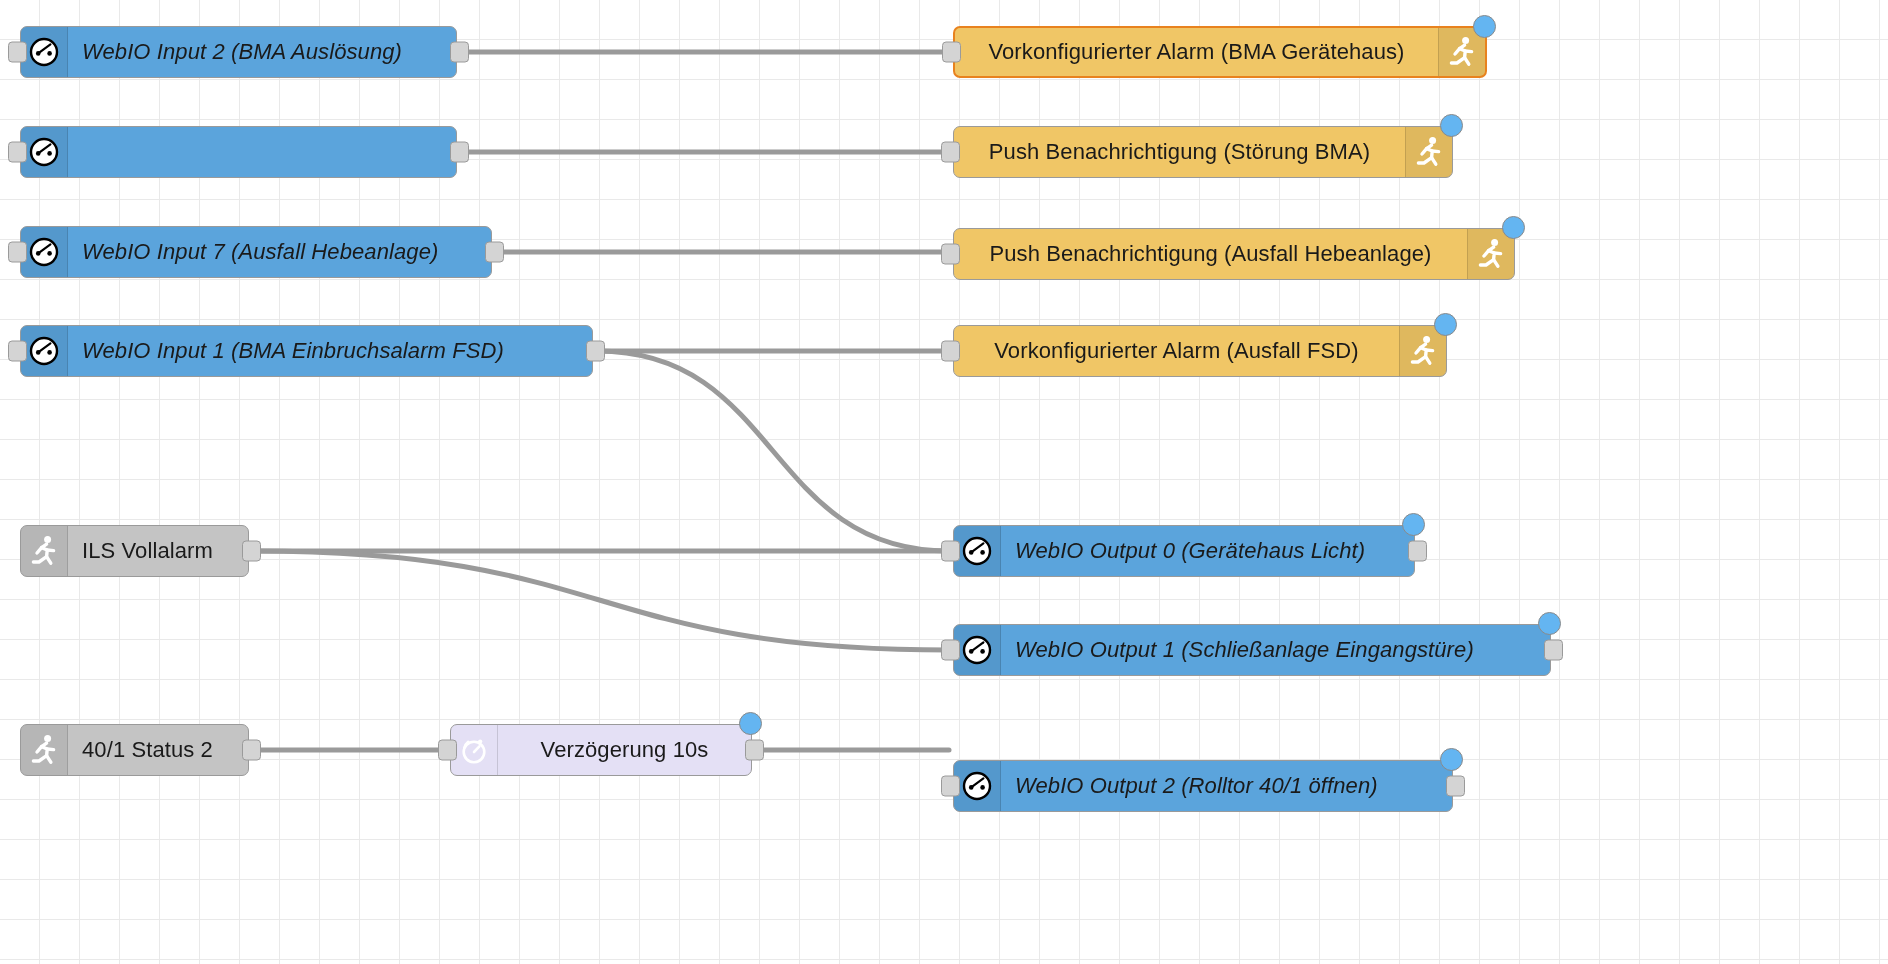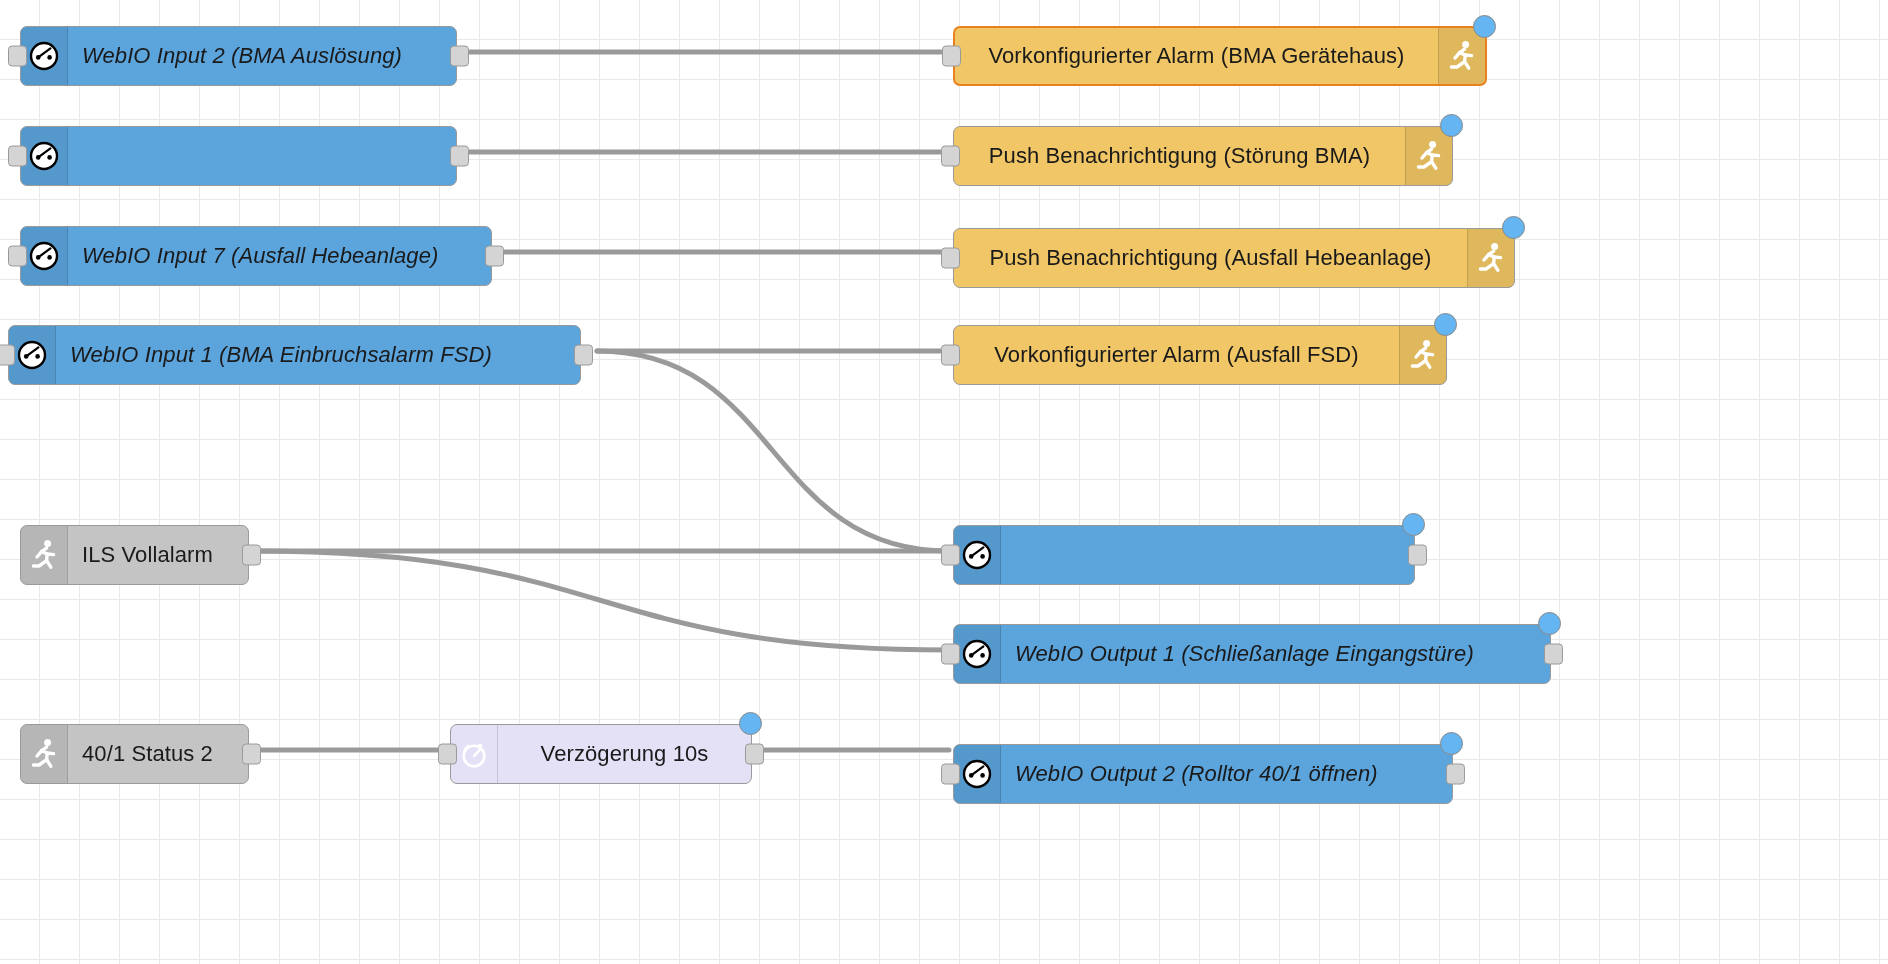--- a/index.html
+++ b/index.html
@@ -35,21 +35,21 @@
     fill: none;
     stroke: #9a9a9a;
     stroke-width: 5;
     stroke-linecap: round;
   }
 
   
   .node {
     position: absolute;
     box-sizing: border-box;
-    height: 60px;
+    height: 52px;
     border: 1.5px solid #9a9a9a;
     border-radius: 7px;
     display: flex;
     align-items: stretch;
     overflow: visible;
   }
   .node-inner {
     display: flex;
     align-items: stretch;
     width: 100%;
@@ -180,21 +180,21 @@
               <circle cx="9.2" cy="16.4" r="2.3" fill="#000000"></circle>
               <circle cx="20.6" cy="16.4" r="2.3" fill="#000000"></circle>
               <line x1="9.2" y1="16.4" x2="21.4" y2="7.4" stroke="#000000" stroke-width="2.2" stroke-linecap="round"></line>
             </svg>
           </div>
           <div class="node-label italic">WebIO Input 7 (Ausfall Hebeanlage)</div>
         </div>
         <div class="port in"></div>
         <div class="port out"></div>
       </div>
-      <div class="node blue" style="left: 8px; top: 325px; width: 573px; text-align: right;">
+      <div class="node blue" style="left: 20px; top: 325px; width: 573px; text-align: right;">
         <div class="node-inner">
           <div class="icon-tray left">
             <svg class="ico" width="30" height="30" viewBox="0 0 30 30">
               <circle cx="15" cy="15" r="13" fill="#ffffff" stroke="#000000" stroke-width="2.4"></circle>
               <circle cx="9.2" cy="16.4" r="2.3" fill="#000000"></circle>
               <circle cx="20.6" cy="16.4" r="2.3" fill="#000000"></circle>
               <line x1="9.2" y1="16.4" x2="21.4" y2="7.4" stroke="#000000" stroke-width="2.2" stroke-linecap="round"></line>
             </svg>
           </div>
           <div class="node-label italic">WebIO Input 1 (BMA Einbruchsalarm FSD)</div>
@@ -315,20 +315,21 @@
       <div class="node blue" style="left: 953px; top: 525px; width: 462px;">
         <div class="node-inner">
           <div class="icon-tray left">
             <svg class="ico" width="30" height="30" viewBox="0 0 30 30">
               <circle cx="15" cy="15" r="13" fill="#ffffff" stroke="#000000" stroke-width="2.4"></circle>
               <circle cx="9.2" cy="16.4" r="2.3" fill="#000000"></circle>
               <circle cx="20.6" cy="16.4" r="2.3" fill="#000000"></circle>
               <line x1="9.2" y1="16.4" x2="21.4" y2="7.4" stroke="#000000" stroke-width="2.2" stroke-linecap="round"></line>
             </svg>
           </div>
+          <div class="node-label italic">WebIO Output 0 (Gerätehaus Licht)</div>
         </div>
         <div class="port in"></div>
         <div class="port out"></div>
         <div class="badge"></div>
       </div>
       <div class="node blue" style="left: 953px; top: 624px; width: 598px;">
         <div class="node-inner">
           <div class="icon-tray left">
             <svg class="ico" width="30" height="30" viewBox="0 0 30 30">
               <circle cx="15" cy="15" r="13" fill="#ffffff" stroke="#000000" stroke-width="2.4"></circle>
@@ -336,21 +337,21 @@
               <circle cx="20.6" cy="16.4" r="2.3" fill="#000000"></circle>
               <line x1="9.2" y1="16.4" x2="21.4" y2="7.4" stroke="#000000" stroke-width="2.2" stroke-linecap="round"></line>
             </svg>
           </div>
           <div class="node-label italic">WebIO Output 1 (Schließanlage Eingangstüre)</div>
         </div>
         <div class="port in"></div>
         <div class="port out"></div>
         <div class="badge"></div>
       </div>
-      <div class="node blue" style="left: 953px; top: 744px; width: 500px;">
+      <div class="node blue" style="left: 953px; top: 760px; width: 500px;">
         <div class="node-inner">
           <div class="icon-tray left">
             <svg class="ico" width="30" height="30" viewBox="0 0 30 30">
               <circle cx="15" cy="15" r="13" fill="#ffffff" stroke="#000000" stroke-width="2.4"></circle>
               <circle cx="9.2" cy="16.4" r="2.3" fill="#000000"></circle>
               <circle cx="20.6" cy="16.4" r="2.3" fill="#000000"></circle>
               <line x1="9.2" y1="16.4" x2="21.4" y2="7.4" stroke="#000000" stroke-width="2.2" stroke-linecap="round"></line>
             </svg>
           </div>
           <div class="node-label italic">WebIO Output 2 (Rolltor 40/1 öffnen)</div>

